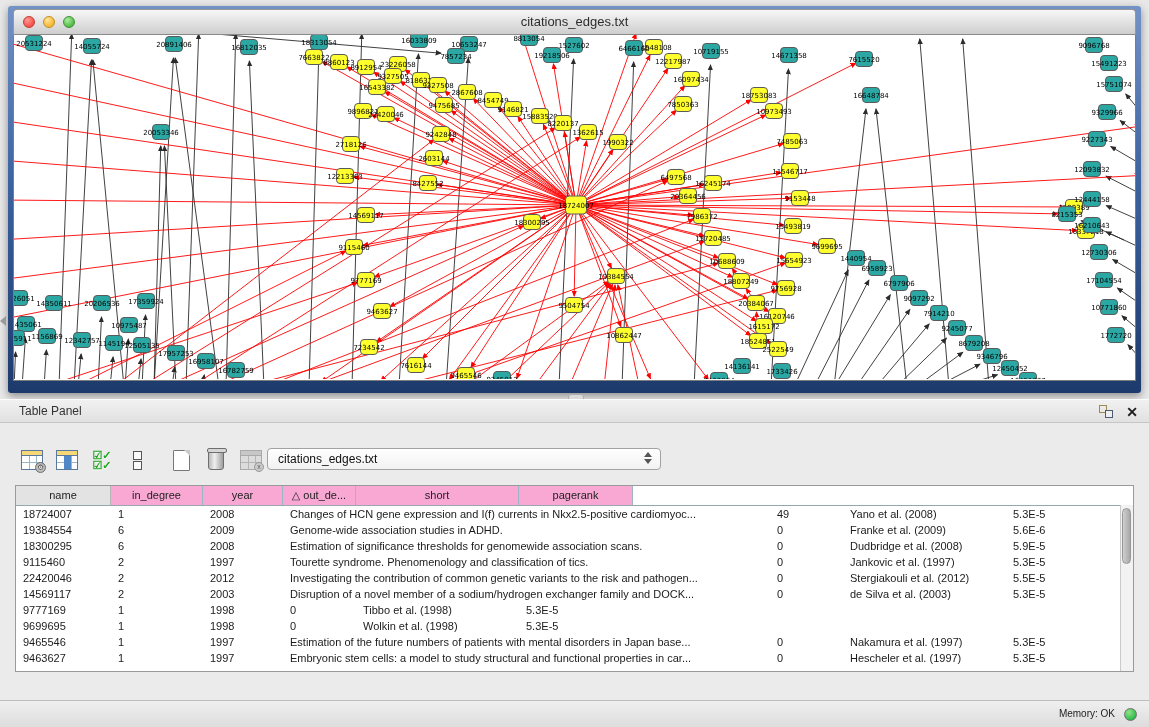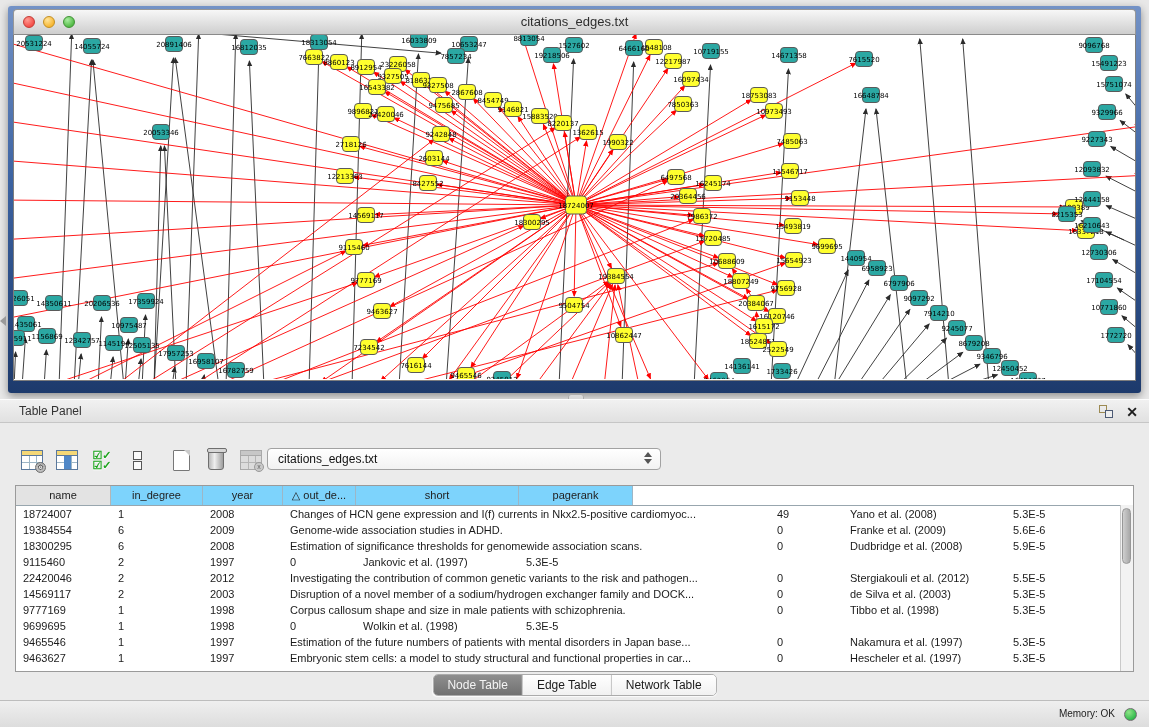--- a/index.html
+++ b/index.html
@@ -42,21 +42,21 @@
   .fx{font-family:"Liberation Serif",serif;font-style:italic;font-weight:bold;font-size:15px;color:#222;letter-spacing:-1px}
   .net-select{position:absolute;left:267px;top:25px;width:394px;height:22px;box-sizing:border-box;border:1px solid #a2a2a2;border-radius:4px;
     background:linear-gradient(#ffffff,#f2f2f2);font-size:12px;color:#111;line-height:20px;padding-left:10px}
   .net-select .steppers{position:absolute;right:8px;top:3px;display:flex;flex-direction:column;gap:2px}
   .net-select .up{width:0;height:0;border-left:4px solid transparent;border-right:4px solid transparent;border-bottom:5px solid #555}
   .net-select .down{width:0;height:0;border-left:4px solid transparent;border-right:4px solid transparent;border-top:5px solid #555}
 
   
   .dtable{position:absolute;left:15px;top:62px;width:1119px;height:187px;background:#fff;border:1px solid #9a9a9a;box-sizing:border-box;overflow:hidden}
   .thead{display:flex;height:19px;border-bottom:1px solid #98a6ae}
-  .hcell{box-sizing:border-box;background:#7dd3fc;border-right:1px solid #9db6c6;font-size:11px;color:#222;text-align:center;line-height:18px;overflow:hidden;white-space:nowrap}
+  .hcell{box-sizing:border-box;background:#f9a8d4;border-right:1px solid #9db6c6;font-size:11px;color:#222;text-align:center;line-height:18px;overflow:hidden;white-space:nowrap}
   .hcell.gray{background:#e3e3e3;border-right:1px solid #b5b5b5}
   .trow{display:flex;height:16px;background:#fff}
   .tcell{box-sizing:border-box;font-size:11px;color:#1b1b1b;line-height:16px;white-space:nowrap;overflow:hidden;padding-left:7px}
   .c0{width:95px}.c1{width:92px}.c2{width:80px}.c3{width:487px}.c4{width:73px}.c5{width:163px}.c6{width:114px}
   .vscroll{position:absolute;right:0;top:19px;width:13px;height:166px;background:#f2f2f2;border-left:1px solid #c9c9c9;box-sizing:border-box}
   .vthumb{position:absolute;left:1px;top:3px;width:9px;height:56px;border-radius:5px;background:linear-gradient(90deg,#cfcfcf,#a8a8a8);border:1px solid #979797;box-sizing:border-box}
 
   
   .tabbar{position:absolute;left:50%;transform:translateX(-50%);top:251px;display:flex;border:1px solid #ababab;border-radius:5px;overflow:hidden;background:#fff;box-shadow:0 1px 1px rgba(255,255,255,.8)}
   .tab{font-size:12px;padding:0 14px;line-height:20px;height:20px;background:linear-gradient(#ffffff,#f1f1f1);color:#1c1c1c;border-left:1px solid #c4c4c4}
@@ -625,20 +625,21 @@
           <div class="tcell c2">2008</div>
           <div class="tcell c3">Estimation of significance thresholds for genomewide association scans.</div>
           <div class="tcell c4">0</div>
           <div class="tcell c5">Dudbridge et al. (2008)</div>
           <div class="tcell c6">5.9E-5</div>
         </div>
         <div class="trow">
           <div class="tcell c0">9115460</div>
           <div class="tcell c1">2</div>
           <div class="tcell c2">1997</div>
+          <div class="tcell c3">Tourette syndrome. Phenomenology and classification of tics.</div>
           <div class="tcell c4">0</div>
           <div class="tcell c5">Jankovic et al. (1997)</div>
           <div class="tcell c6">5.3E-5</div>
         </div>
         <div class="trow">
           <div class="tcell c0">22420046</div>
           <div class="tcell c1">2</div>
           <div class="tcell c2">2012</div>
           <div class="tcell c3">Investigating the contribution of common genetic variants to the risk and pathogen...</div>
           <div class="tcell c4">0</div>
@@ -651,21 +652,20 @@
           <div class="tcell c2">2003</div>
           <div class="tcell c3">Disruption of a novel member of a sodium/hydrogen exchanger family and DOCK...</div>
           <div class="tcell c4">0</div>
           <div class="tcell c5">de Silva et al. (2003)</div>
           <div class="tcell c6">5.3E-5</div>
         </div>
         <div class="trow">
           <div class="tcell c0">9777169</div>
           <div class="tcell c1">1</div>
           <div class="tcell c2">1998</div>
-          <div class="tcell c3">Corpus callosum shape and size in male patients with schizophrenia.</div>
           <div class="tcell c4">0</div>
           <div class="tcell c5">Tibbo et al. (1998)</div>
           <div class="tcell c6">5.3E-5</div>
         </div>
         <div class="trow">
           <div class="tcell c0">9699695</div>
           <div class="tcell c1">1</div>
           <div class="tcell c2">1998</div>
           <div class="tcell c4">0</div>
           <div class="tcell c5">Wolkin et al. (1998)</div>
@@ -688,23 +688,18 @@
           <div class="tcell c4">0</div>
           <div class="tcell c5">Hescheler et al. (1997)</div>
           <div class="tcell c6">5.3E-5</div>
         </div>
       </div>
     <div class="vscroll">
         <div class="vthumb"></div>
       </div>
   </div>
 
-  <div class="tabbar">
-      <div class="tab active">Node Table</div>
-      <div class="tab">Edge Table</div>
-      <div class="tab">Network Table</div>
-    </div>
 </div>
 
 <div class="statusbar">
   <span class="mem">Memory: OK</span>
   <div class="dot"></div>
 </div>
 
 </body></html>

